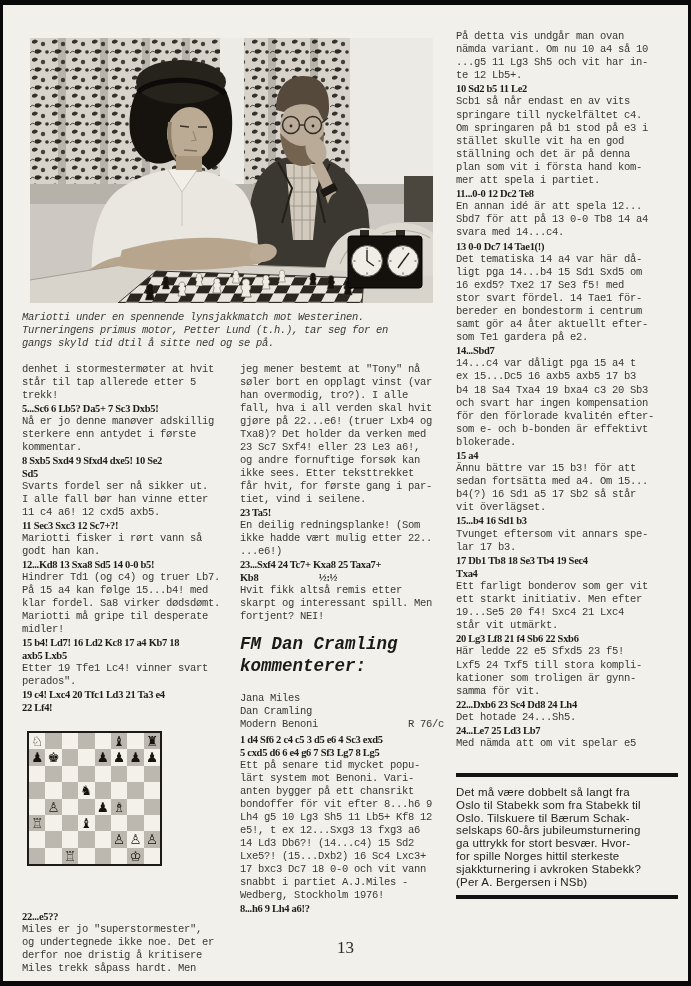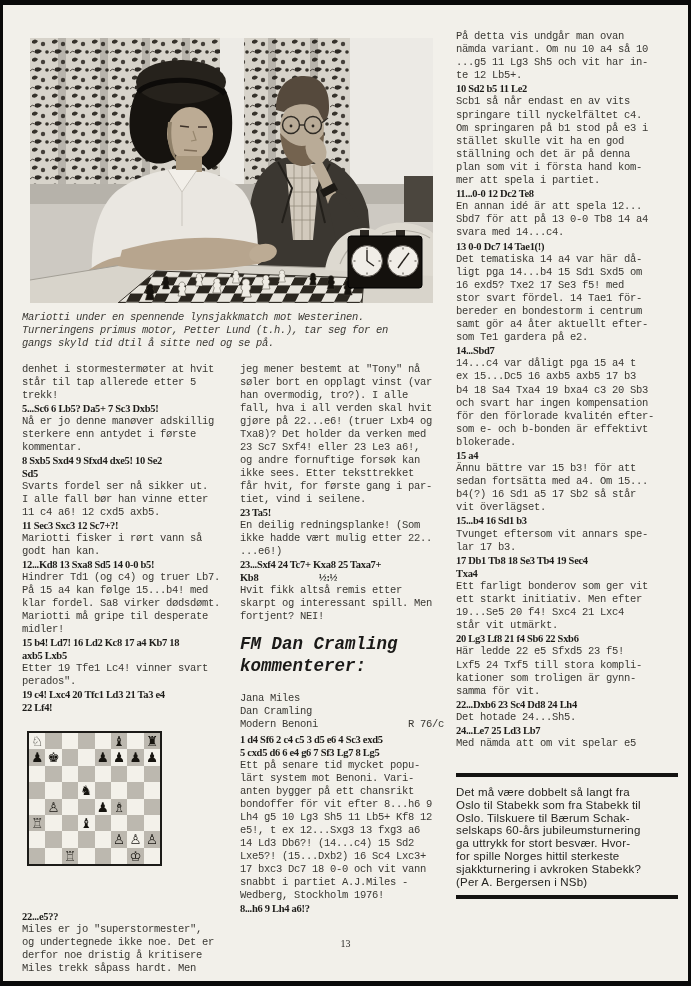--- a/index.html
+++ b/index.html
@@ -42,21 +42,21 @@
 
   .quote-rule{position:absolute;background:#141311;height:4px;width:222px;left:456px;}
   .rule-top{top:773px;}
   .rule-bottom{top:895px;}
   .quote-box{position:absolute;left:456px;top:786px;width:226px;
     font-family:Liberation Sans, sans-serif;font-size:11.5px;line-height:12.8px;
     letter-spacing:0.2px;color:#242320;}
   .quote-box .tline{white-space:pre;}
 
   .page-number{position:absolute;left:0;top:938px;width:691px;text-align:center;
-    font-family:"Liberation Serif","DejaVu Serif",serif;font-size:10px;color:#2c2b28;}
+    font-family:"Liberation Serif","DejaVu Serif",serif;font-size:17px;color:#2c2b28;}
 </style>
 </head>
 <body>
 
 <div class="page">
 
   <div class="scan-edge edge-top"></div>
   <div class="scan-edge edge-left"></div>
   <div class="scan-edge edge-right"></div>
   <div class="scan-edge edge-bottom"></div>

